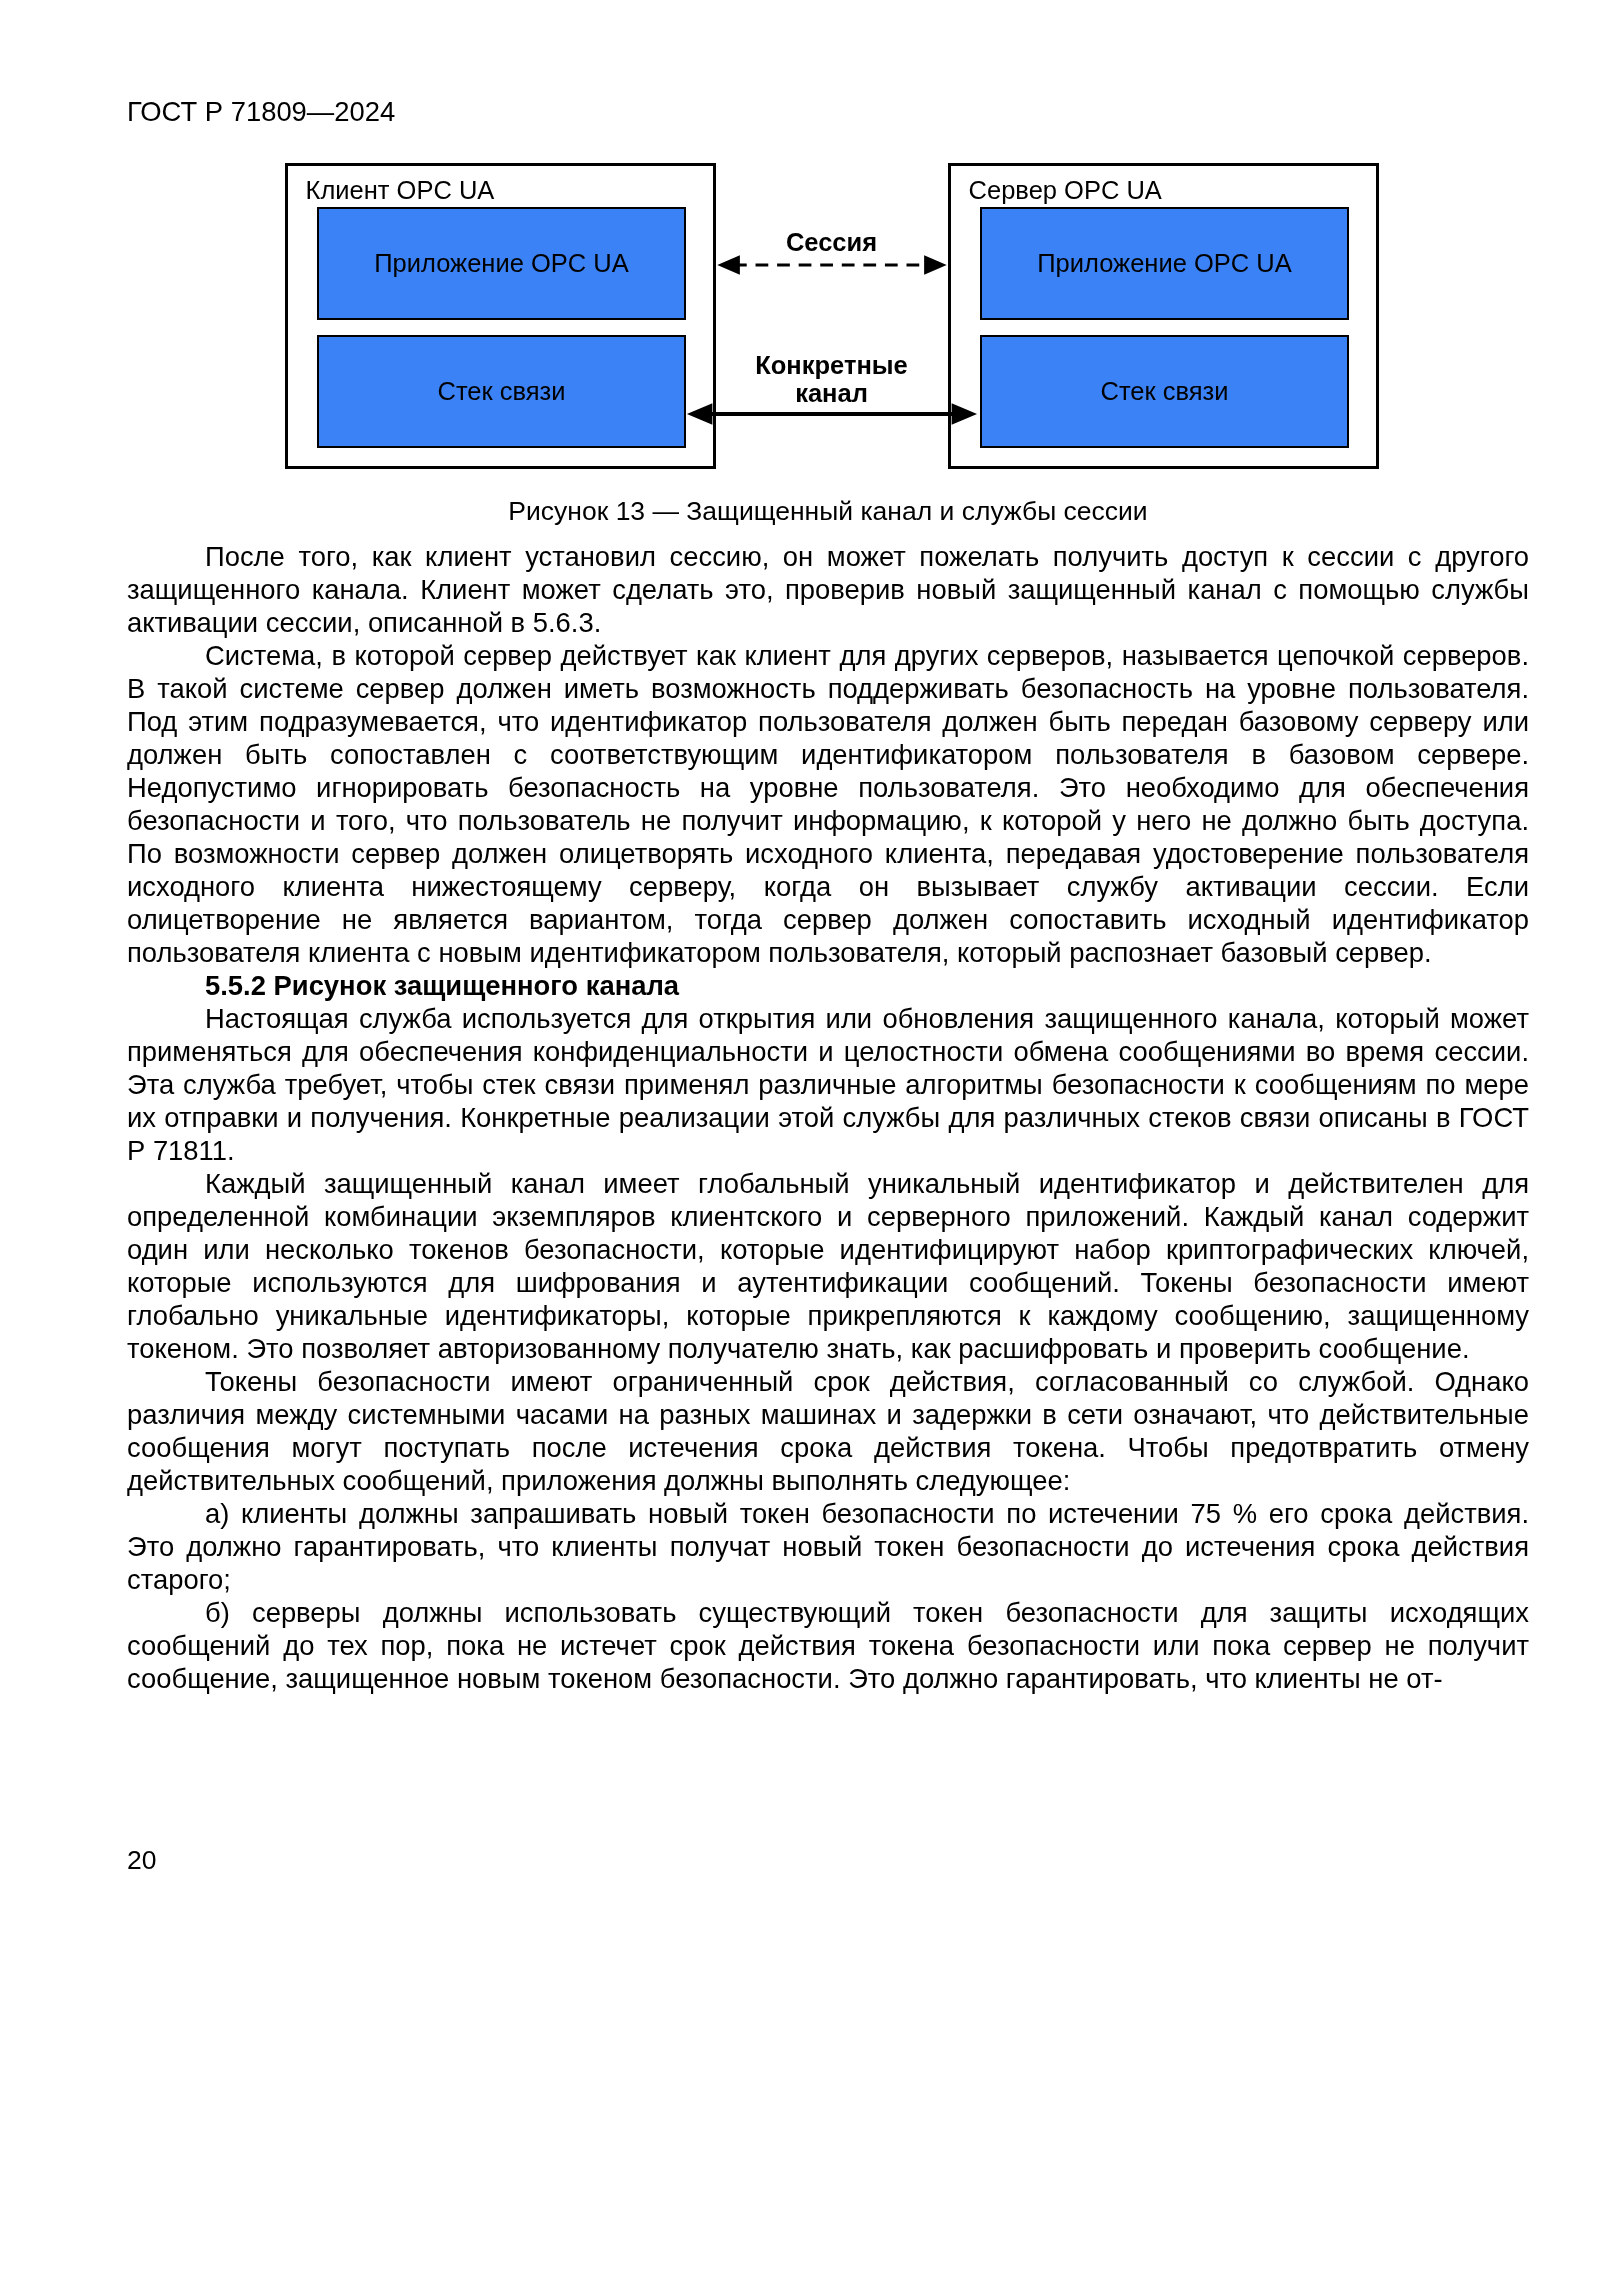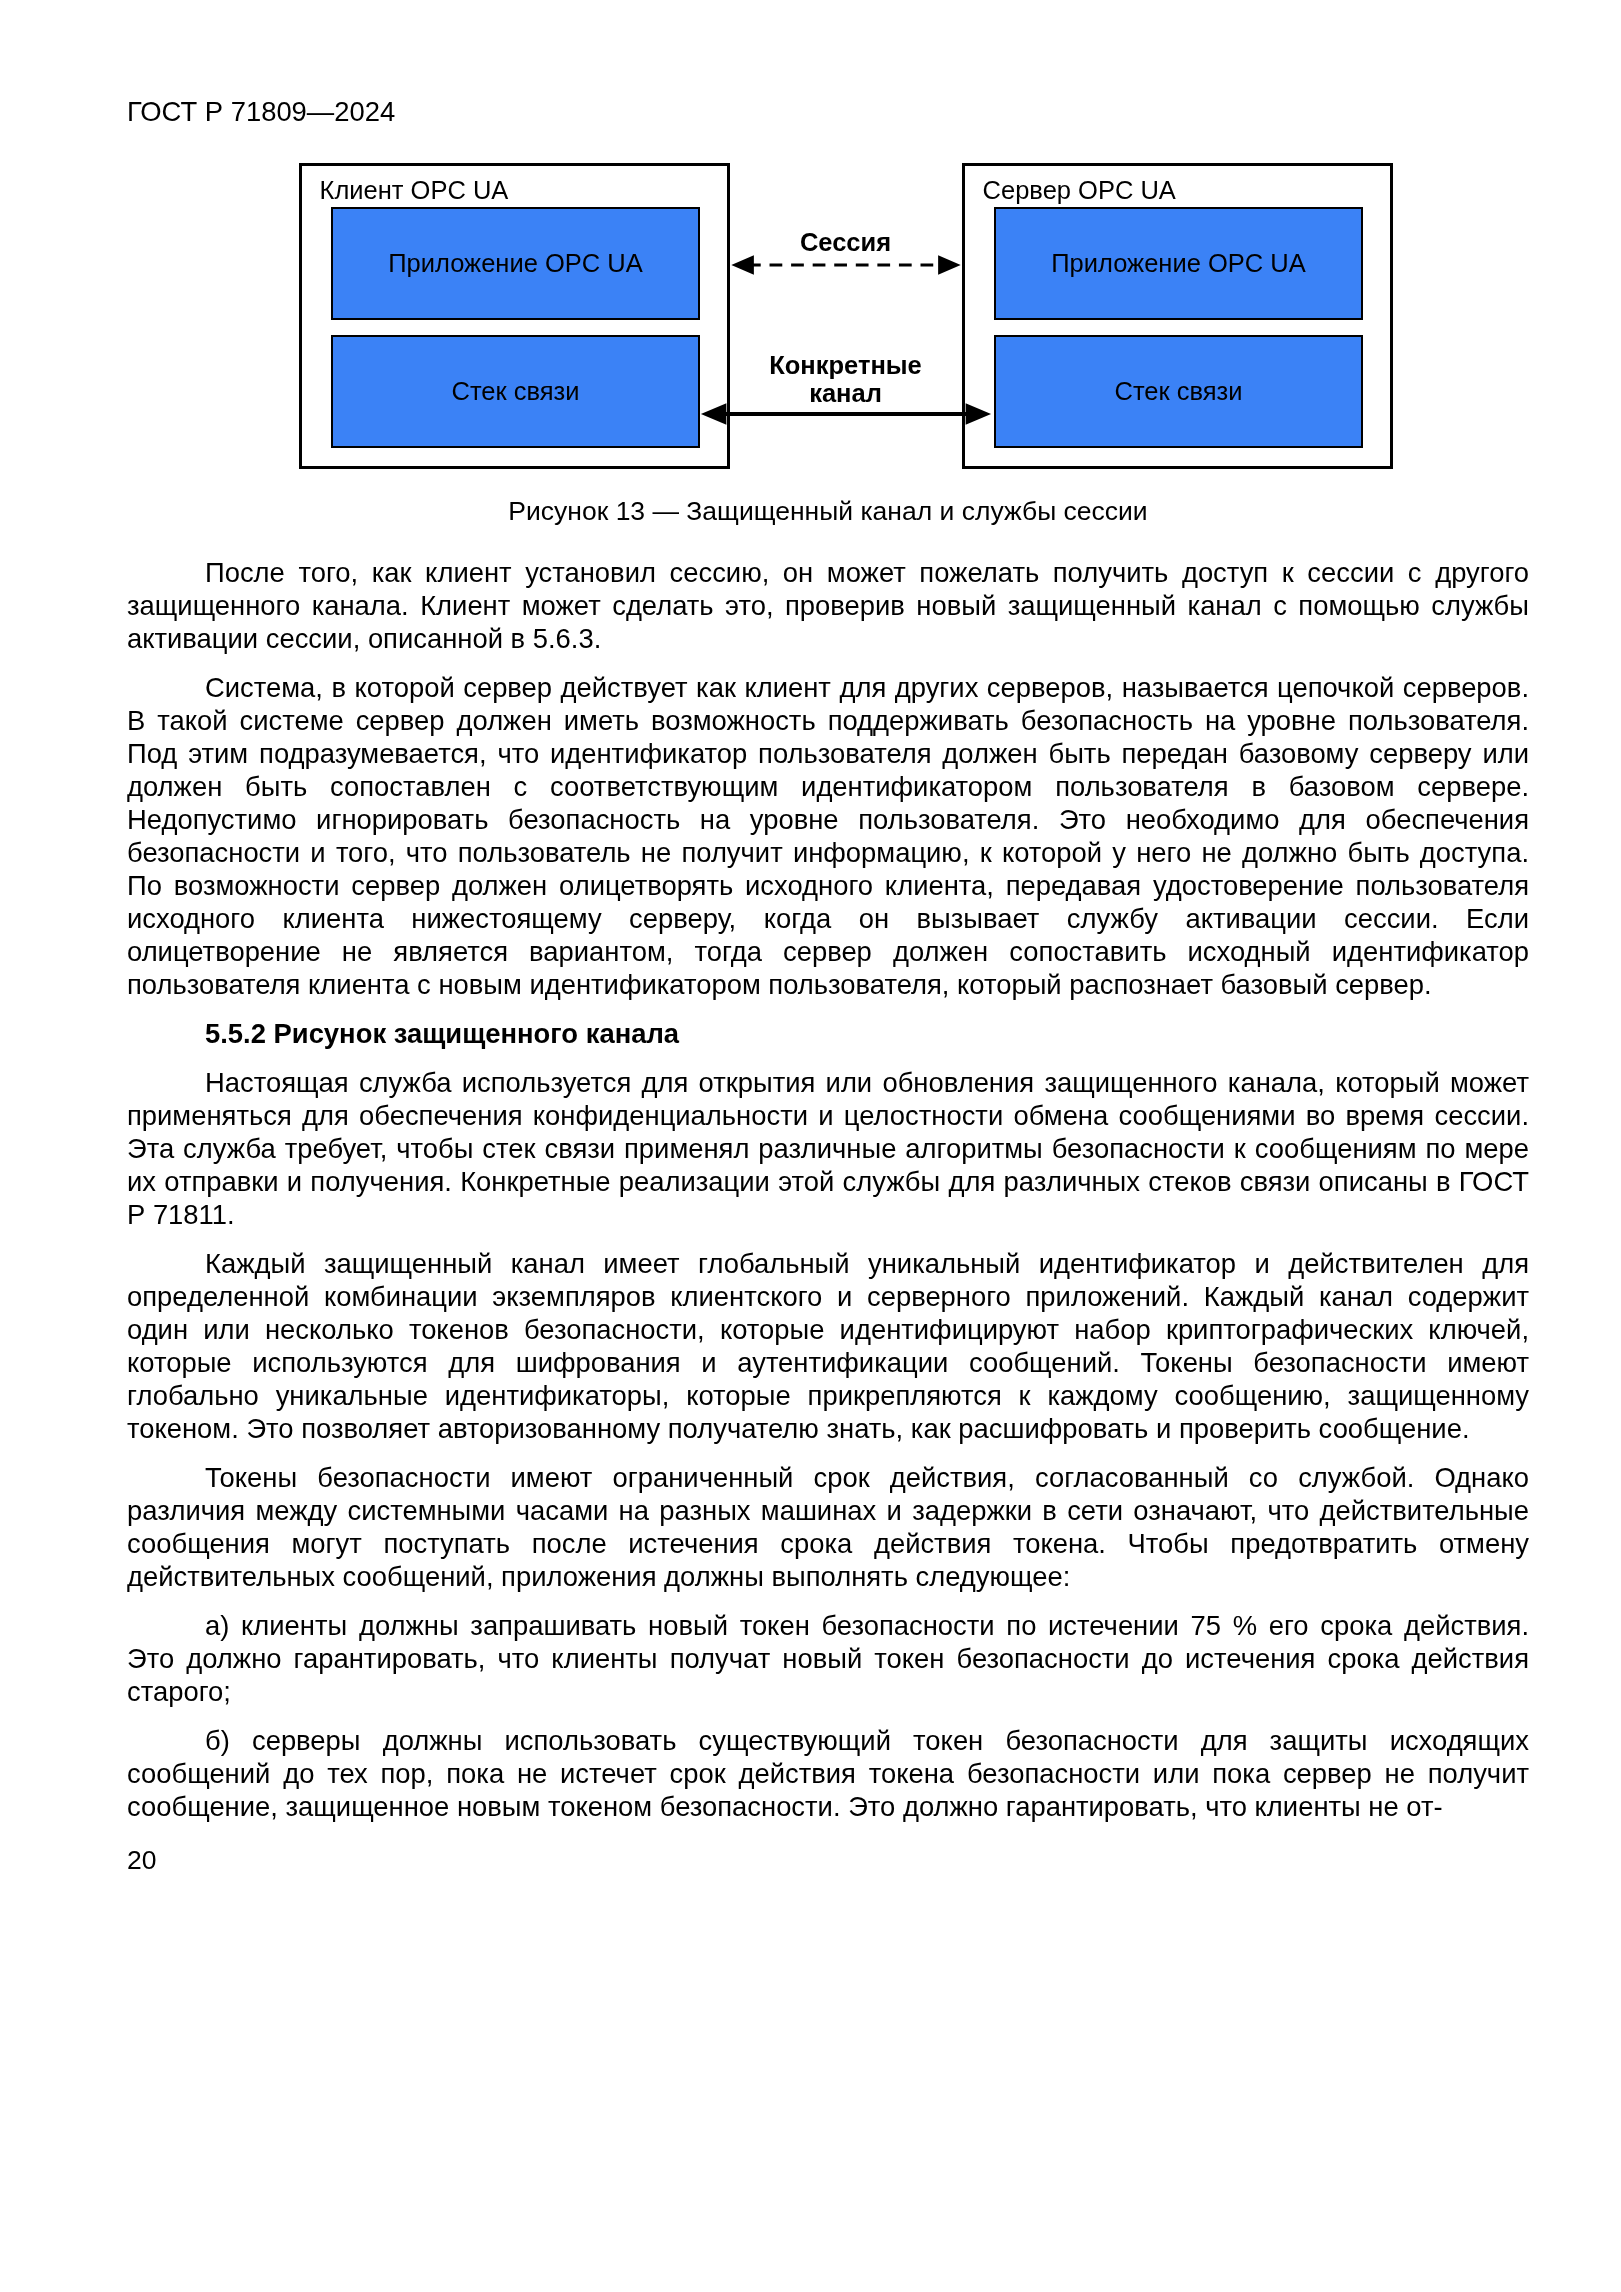--- a/index.html
+++ b/index.html
@@ -14,21 +14,21 @@
     width: 1621px; height: 2293px;
     background: #ffffff;
     overflow: hidden;
   }
   .doc-header {
     position: absolute; left: 127px; top: 96px;
     font-size: 27.4px; font-weight: normal;
   }
   
   .figure {
-    position: absolute; left: 299px; top: 163px;
+    position: absolute; left: 285px; top: 163px;
     width: 1300px; height: 306px;
   }
   .outer-box {
     position: absolute; top: 0;
     width: 431px; height: 306px;
     border: 3.9px solid #000; background: #fff;
   }
   .outer-box.client { left: 0; }
   .outer-box.server { left: 663px; padding-left: 40px; }
   .outer-title {
@@ -65,21 +65,21 @@
   
   .caption {
     position: absolute; left: 127px; top: 496px; width: 1402px;
     text-align: center; font-size: 26.5px;
   }
   .body-text {
     position: absolute; left: 127px; top: 540px; width: 1402px;
     font-size: 27.4px; line-height: 33px;
     text-align: justify;
   }
-  .body-text p { text-indent: 78px; margin-top: 16px; }
+  .body-text p { text-indent: 78px; }
   .body-text p.bold { font-weight: bold; }
   .page-number {
     position: absolute; left: 127px; top: 1845px;
     font-size: 26.5px;
   }
 </style>
 </head>
 <body>
 
 <div class="page">

